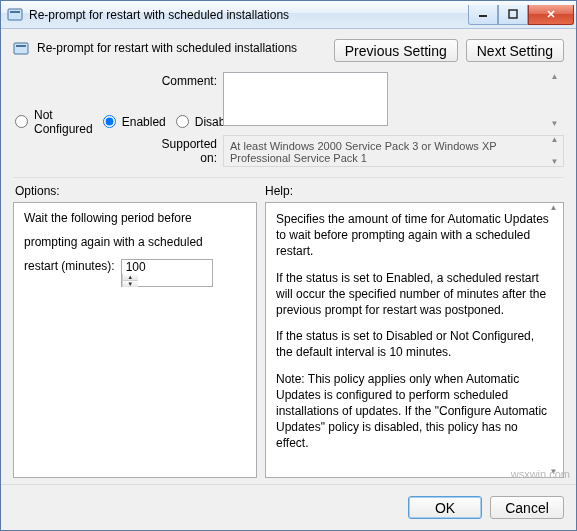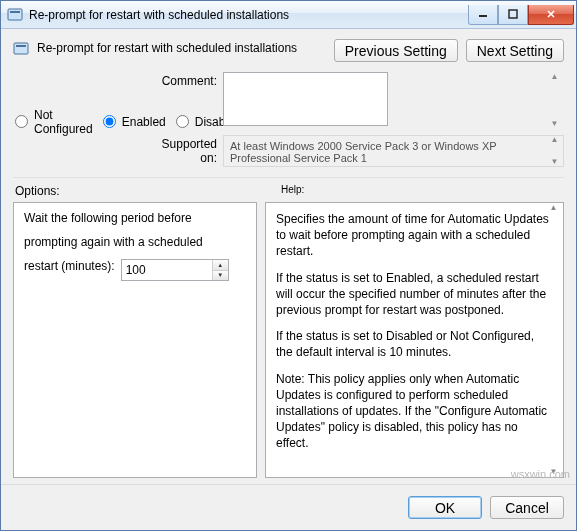--- a/index.html
+++ b/index.html
@@ -78,34 +78,34 @@
     overflow: hidden; position: relative;
   }
   .scroll-hint {
     position: absolute; right: 0; top: 0; bottom: 0; width: 17px;
     display: flex; flex-direction: column; justify-content: space-between;
   }
   .scroll-hint span { font-size: 8px; color: #888; text-align: center; line-height: 1; }
   .divider { height: 1px; background: #e0e0e0; margin: 10px 0 6px 0; }
   .labels-row { display: flex; }
   .labels-row .col-l { width: 252px; padding-left: 2px; font-size: 12px; }
-  .labels-row .col-r { flex: 1; font-size: 10px; margin-left: 16px; }
+  .labels-row .col-r { flex: 1; font-size: 12px; }
   .panes { flex: 1; display: flex; gap: 8px; margin-top: 4px; min-height: 0; }
   .pane {
     background: #fff; border: 1px solid #abadb3;
     padding: 8px 10px; font-size: 12px;
     overflow: hidden; position: relative;
   }
   .pane.options { width: 244px; }
   .pane.help { flex: 1; }
   .opt-line { margin-bottom: 10px; }
   .restart-row { display: flex; align-items: flex-start; gap: 6px; margin-top: 4px;}
   .spinner {
     display: flex; align-items: stretch;
-    border: 1px solid #abadb3; height: 22px; background: #fff;
+    border: 1px solid #abadb3; height: 28px; background: #fff; flex-direction: column;
   }
   .spinner input {
     width: 90px; border: none; outline: none; font-size: 12px;
     padding: 0 4px;
   }
   .spinbtns { width: 16px; display: flex; flex-direction: column; border-left: 1px solid #cfcfcf;}
   .spinbtns div {
     flex: 1; display: flex; align-items: center; justify-content: center;
     font-size: 6px; color: #333; background: linear-gradient(to bottom,#fdfdfd,#e6e6e6);
     cursor: pointer;

